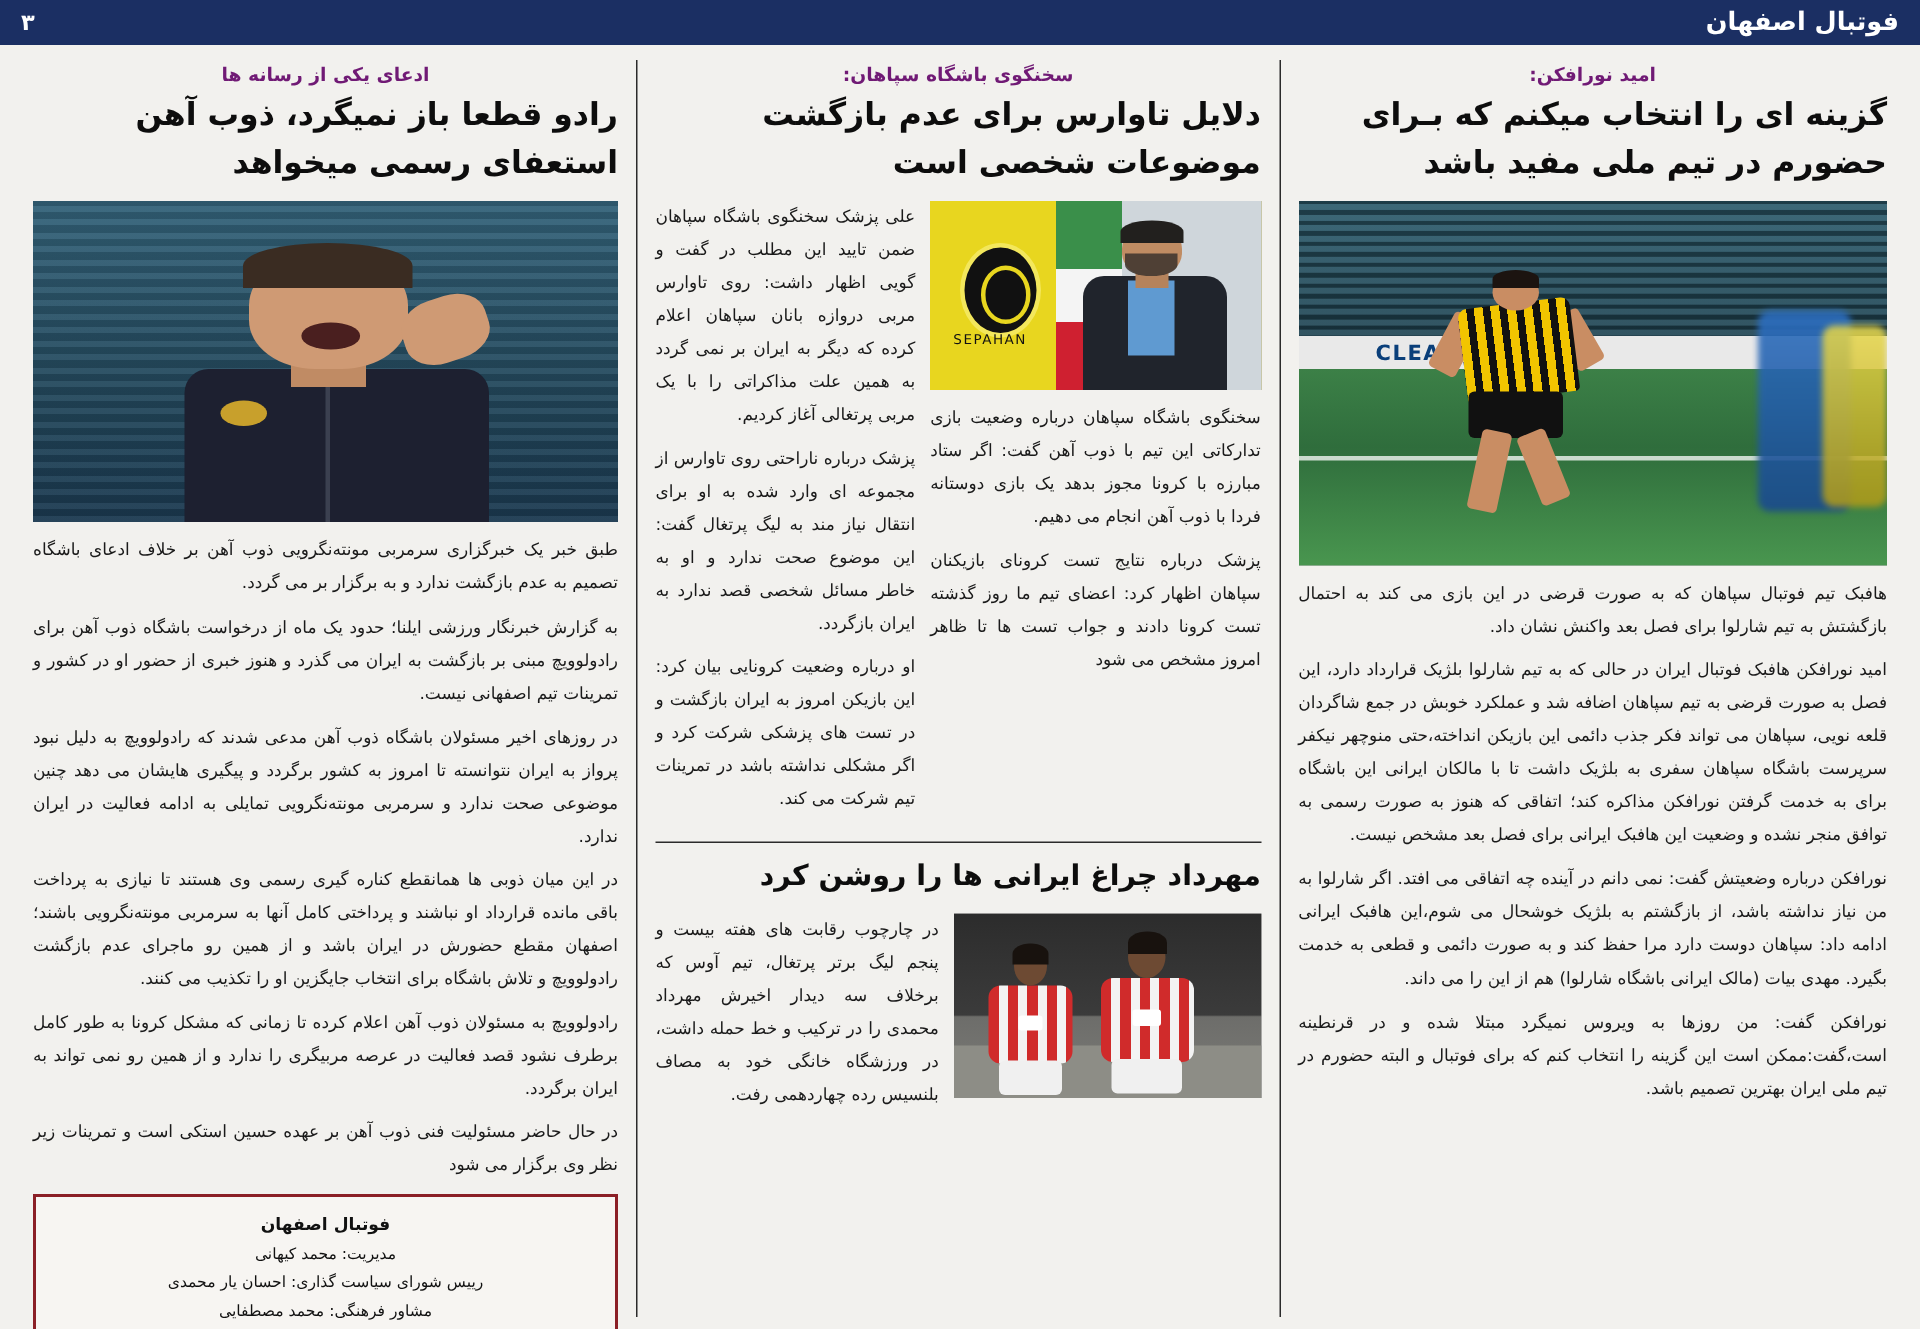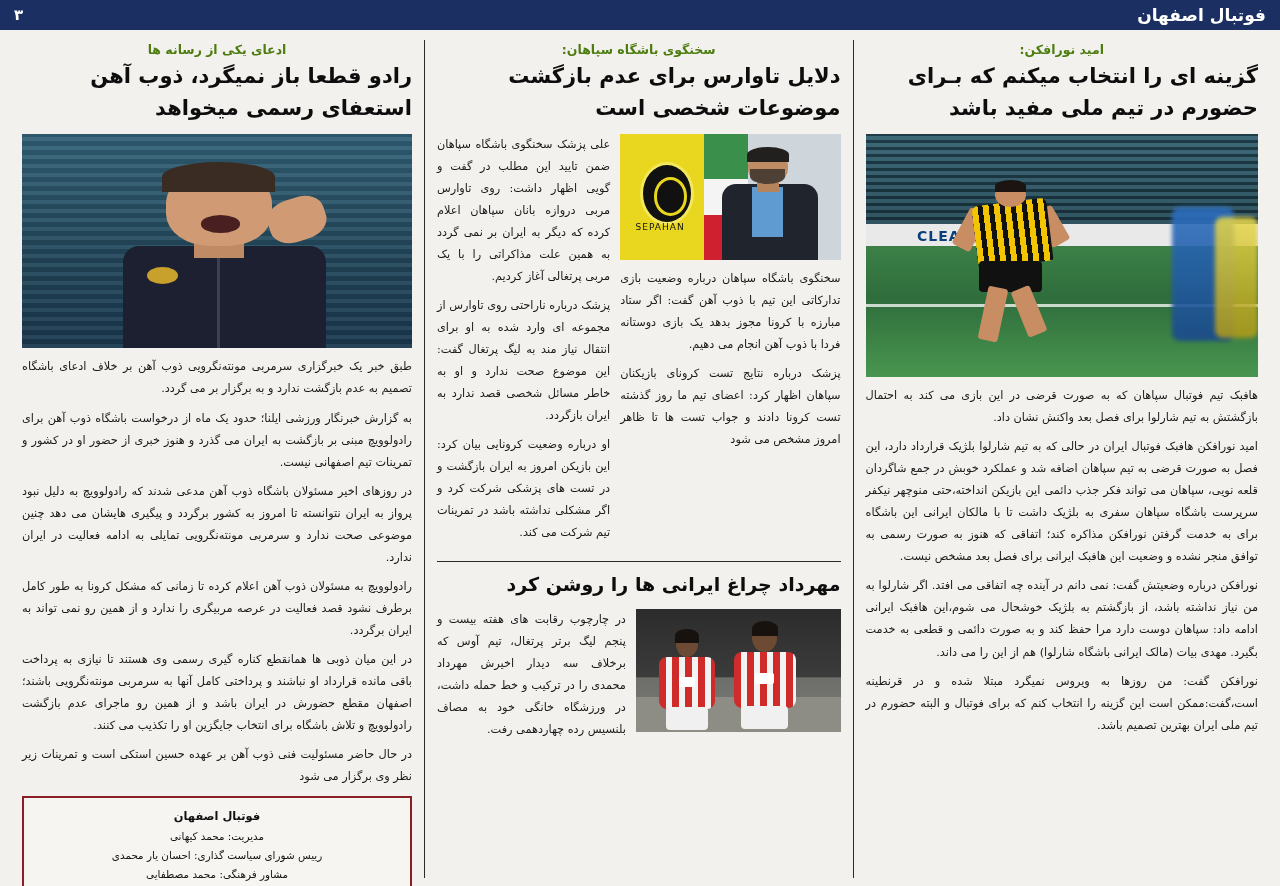--- a/index.html
+++ b/index.html
@@ -55,21 +55,21 @@
     height: 100%;
     position: relative;
   }
   .col-right { width: 33.0%; padding: 0 10px 0 12px; }
   .col-mid   { width: 34.2%; padding: 0 12px 0 12px; border-right: 1px solid #2b2b2b; border-left: 1px solid #2b2b2b; }
   .col-left  { width: 32.8%; padding: 0 12px 0 10px; }
 
   .kicker {
     text-align: center;
     font-size: 12.5px;
-    color: #4d7c0f;
+    color: #701a75;
     margin: 2px 0 4px 0;
     font-weight: bold;
   }
   .headline {
     font-size: 21px;
     font-weight: bold;
     line-height: 1.5;
     margin: 0 0 10px 0;
     color: #0d0d0d;
     letter-spacing: 0.3px;
@@ -313,22 +313,22 @@
           <div class="hair3"></div>
           <div class="mouth"></div>
           <div class="hand"></div>
         </div>
       </div>
 
       <div class="ptext">
         <p>طبق خبر یک خبرگزاری سرمربی مونته‌نگرویی ذوب آهن بر خلاف ادعای باشگاه تصمیم به عدم بازگشت ندارد و به برگزار بر می گردد.</p>
         <p>به گزارش خبرنگار ورزشی ایلنا؛ حدود یک ماه از درخواست باشگاه ذوب آهن برای رادولوویچ مبنی بر بازگشت به ایران می گذرد و هنوز خبری از حضور او در کشور و تمرینات تیم اصفهانی نیست.</p>
         <p>در روزهای اخیر مسئولان باشگاه ذوب آهن مدعی شدند که رادولوویچ به دلیل نبود پرواز به ایران نتوانسته تا امروز به کشور برگردد و پیگیری هایشان می دهد چنین موضوعی صحت ندارد و سرمربی مونته‌نگرویی تمایلی به ادامه فعالیت در ایران ندارد.</p>
+        <p>در این میان ذوبی ها همانقطع کناره گیری رسمی وی هستند تا نیازی به پرداخت باقی مانده قرارداد او نباشند و پرداختی کامل آنها به سرمربی مونته‌نگرویی باشند؛ اصفهان مقطع حضورش در ایران باشد و از همین رو ماجرای عدم بازگشت رادولوویچ و تلاش باشگاه برای انتخاب جایگزین او را تکذیب می کنند.</p>
         <p>رادولوویچ به مسئولان ذوب آهن اعلام کرده تا زمانی که مشکل کرونا به طور کامل برطرف نشود قصد فعالیت در عرصه مربیگری را ندارد و از همین رو نمی تواند به ایران برگردد.</p>
-        <p>در این میان ذوبی ها همانقطع کناره گیری رسمی وی هستند تا نیازی به پرداخت باقی مانده قرارداد او نباشند و پرداختی کامل آنها به سرمربی مونته‌نگرویی باشند؛ اصفهان مقطع حضورش در ایران باشد و از همین رو ماجرای عدم بازگشت رادولوویچ و تلاش باشگاه برای انتخاب جایگزین او را تکذیب می کنند.</p>
         <p>در حال حاضر مسئولیت فنی ذوب آهن بر عهده حسین استکی است و تمرینات زیر نظر وی برگزار می شود</p>
       </div>
 
       <div class="colophon">
         <span class="row title">فوتبال اصفهان</span>
         <span class="row">مدیریت: محمد کیهانی</span>
         <span class="row">رییس شورای سیاست گذاری: احسان یار محمدی</span>
         <span class="row">مشاور فرهنگی: محمد مصطفایی</span>
 
       </div>

